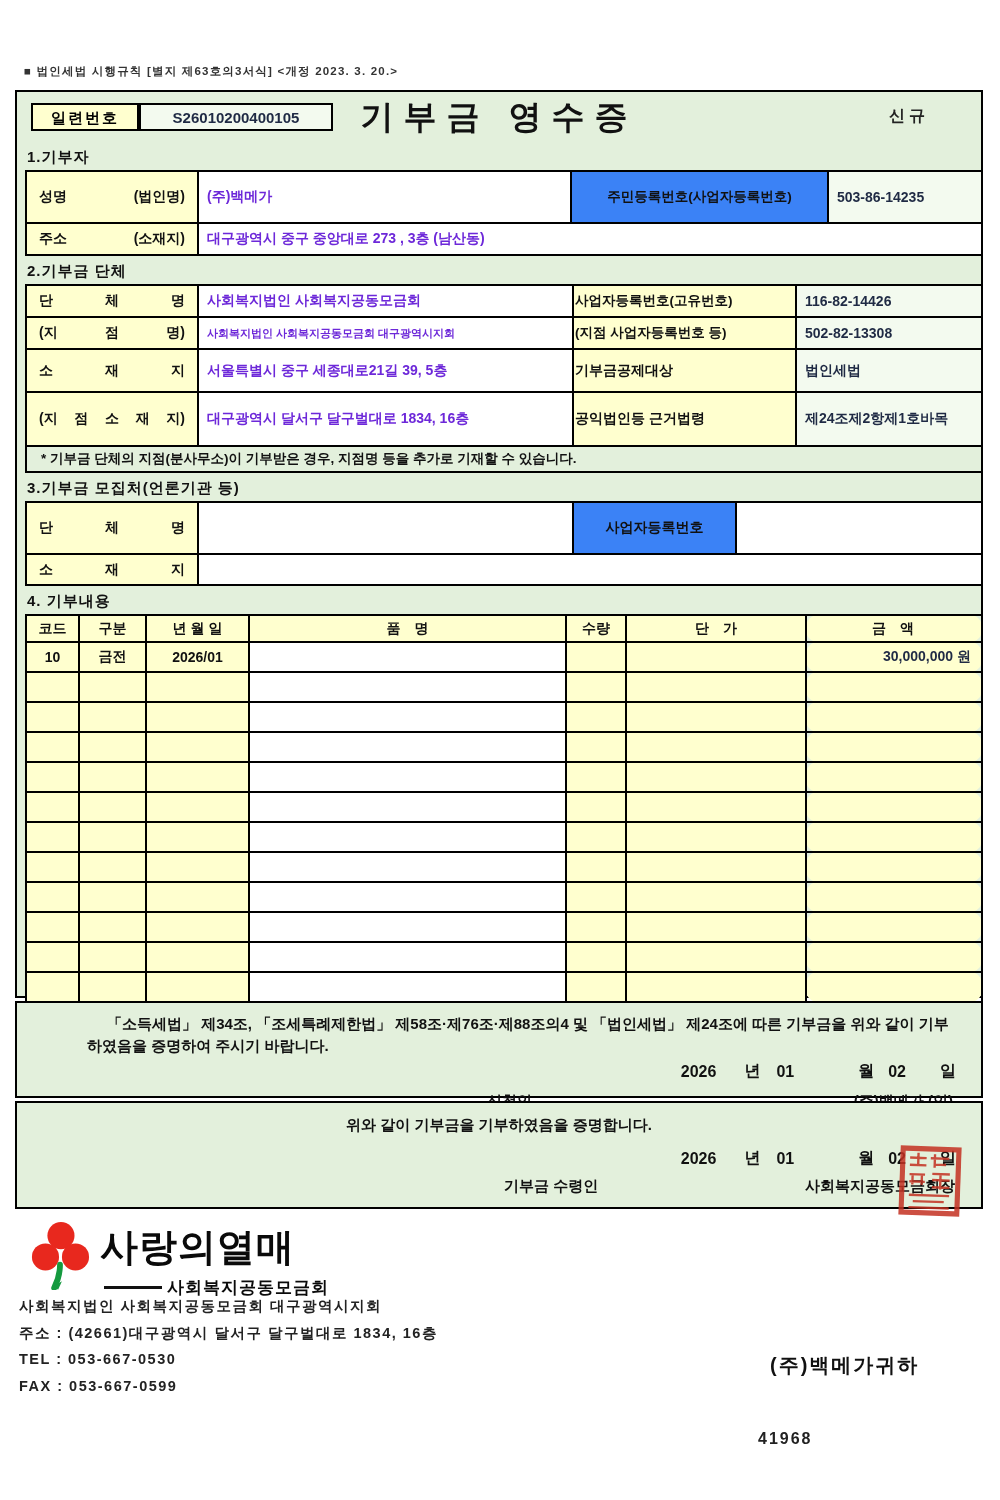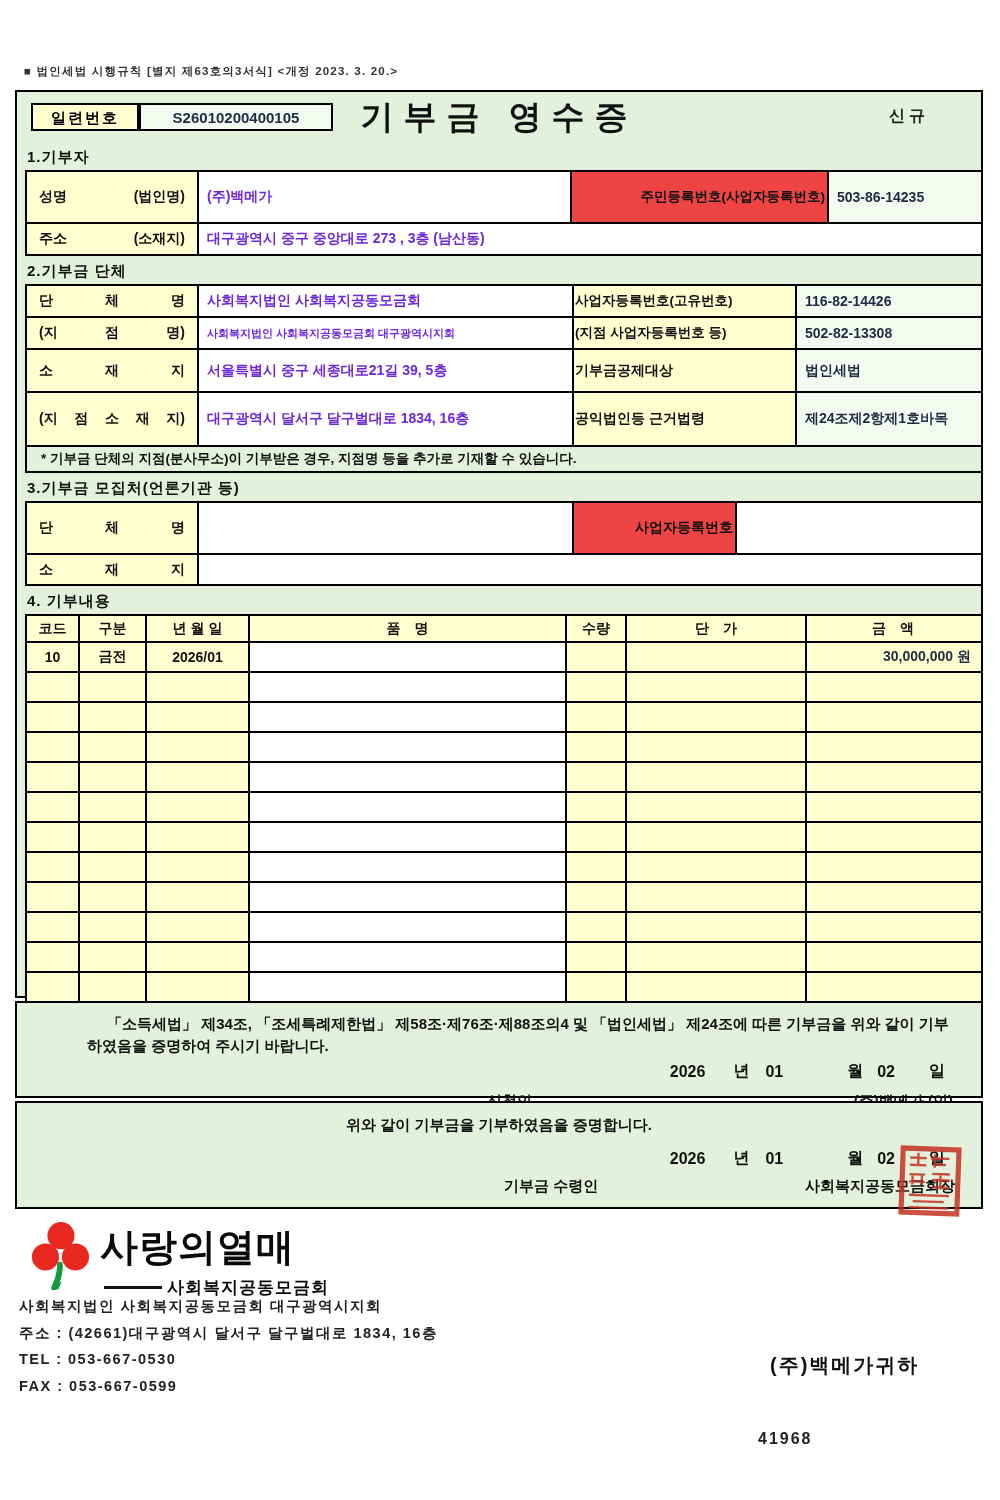--- a/index.html
+++ b/index.html
@@ -30,46 +30,46 @@
                 letter-spacing:4px; color:#222; }
 
   .sec-title { height:28px; font-size:15px; font-weight:700; letter-spacing:1px;
                padding:6px 0 0 10px; color:#111; }
 
   table { border-collapse:collapse; table-layout:fixed; margin-left:8px;
           width:958px; }
   td, th { border:2px solid #000; font-size:14px; font-weight:700; padding:0 8px;
            overflow:hidden; white-space:nowrap; color:#111; }
   .lbl { background:#ffffcf; text-align:justify; text-align-last:justify; padding:5px 12px; }
-  .lbl-c { background:#ef4444; text-align:right; padding:16px 2px; }
+  .lbl-c { background:#3b82f6; text-align:center; padding:16px 2px; }
   .lbl-l { background:#ffffcf; text-align:left; padding:0 1px; }
   .inp { background:#ffffff; color:#6d28d9; }
   .val { background:#f3faef; color:#1f2a44; }
   .small { font-size:11px; letter-spacing:0; }
   .note-cell { background:#e3f0dc; font-size:13.5px; font-weight:700; padding:0 6px 0 14px; }
 
   
   .t4 td { background:#ffffcf; text-align:center; height:30px; }
   .t4 tr.hdr td { height:27px; background:#ffffcf; }
   .t4 td.c-item { background:#ffffff; }
-  .t4 td.c-amount { text-align:right; padding-right:10px; color:#1f2a44; }
+  .t4 td.c-amount { text-align:right; padding-right:10px; color:#1f2a44;border-radius:12px; }
   .t4 tr.hdr td.c-amount { text-align:center; color:#111; }
 
   .total-row { display:flex; margin-left:8px; width:958px; height:42px;
                border:2px solid #000; border-top-width:3px; background:#e3f0dc; }
   .total-label { width:222px; border-right:2px solid #000; text-align:center;
                  font-size:16px; font-weight:700; line-height:38px; }
   .total-value { flex:1; text-align:right; font-size:17px; font-weight:700;
                  line-height:38px; padding-right:14px; color:#111; }
 
   
   .cert-para { padding:10px 30px 0 70px; font-size:15px; font-weight:700;
                line-height:22px; text-indent:20px; color:#111; white-space:normal; }
   .date-row { display:flex; justify-content:flex-end; align-items:center;
-              padding-right:36px; font-size:16px; font-weight:700; color:#111; }
+              padding-right:25px; font-size:16px; font-weight:700; color:#111; }
   .date-row .d-year   { margin-right:28px; }
   .date-row .d-ylab   { margin-right:16px; }
   .date-row .d-month  { margin-right:64px; }
   .date-row .d-mlab   { margin-right:14px; }
   .date-row .d-day    { margin-right:34px; }
   .sign-row { position:relative; height:22px; font-size:15px; font-weight:700; color:#111; }
   .b1-date { margin-top:4px; }
   .b1-sign { margin-top:10px; }
   .b1-sign .sign-label { position:absolute; left:470px; }
   .b1-sign .sign-value { position:absolute; right:28px; }

